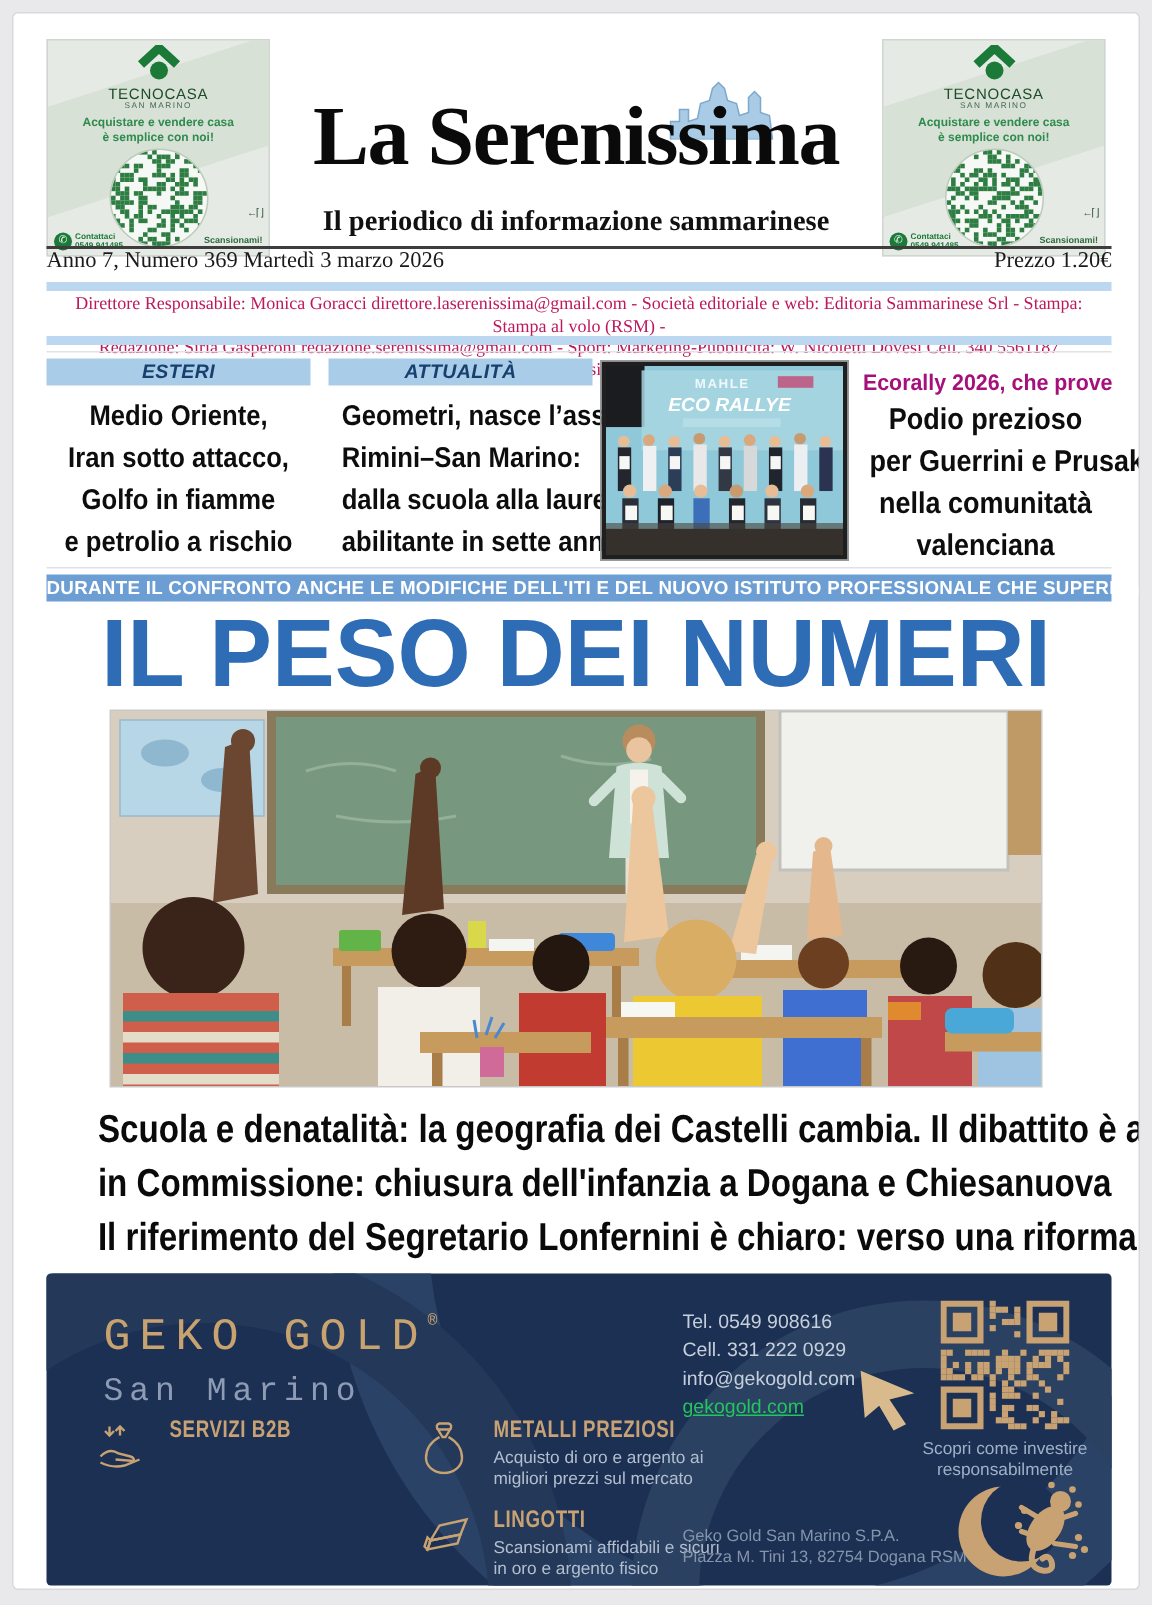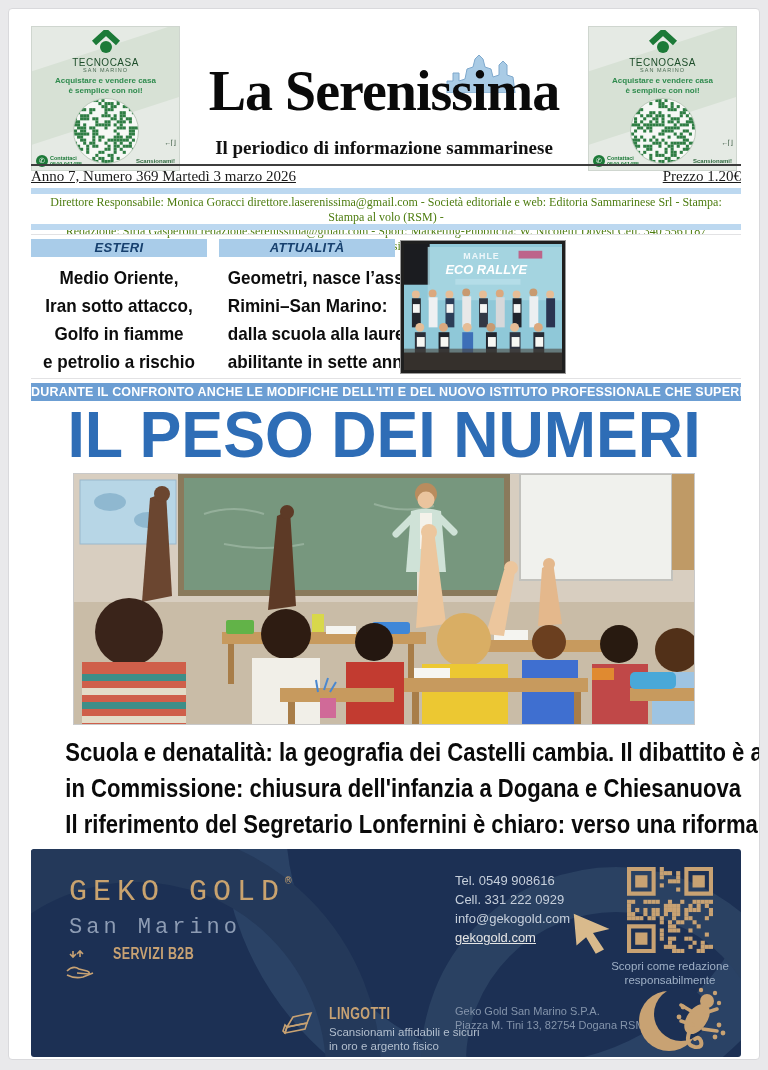--- a/index.html
+++ b/index.html
@@ -24,24 +24,24 @@
   .scan-blk{text-align:right;}
   .scan-frame{display:inline-block;font-size:7px;color:#3a5a42;letter-spacing:-1px;}
   .tecno-scan-txt{font-size:6px;color:#2f6a3f;font-weight:bold;line-height:7px;}
 
   .mast-center{position:absolute;left:170px;right:170px;top:36px;text-align:center;}
   .skyline{position:absolute;left:266px;top:6px;z-index:0;}
   .mast-title{position:relative;z-index:1;font-family:"Liberation Serif",serif;font-weight:bold;font-size:56px;color:#0a0a0a;line-height:60px;letter-spacing:-1px;margin:16px;}
   .mast-sub{position:relative;z-index:1;font-family:"Liberation Serif",serif;font-weight:bold;font-size:19px;color:#111;margin-top:12px;}
 
   
-  .dateline{position:absolute;top:155px;left:22px;width:710px;height:21px;border-top:2px solid #3d3d3d;font-family:"Liberation Serif",serif;font-size:15px;color:#1a1a1a;display:flex;justify-content:space-between;align-items:center;text-decoration:underline;}
+  .dateline{position:absolute;top:155px;left:22px;width:710px;height:21px;border-top:2px solid #3d3d3d;font-family:"Liberation Serif",serif;font-size:15px;color:#1a1a1a;display:flex;justify-content:space-between;align-items:flex-start;}
   .bluebar{position:absolute;left:22px;width:710px;height:6px;background:#bcd8f0;}
   .bar1{top:179px}.bar2{top:215px}
-  .editorial{position:absolute;top:186px;left:30px;width:694px;text-align:center;font-family:"Liberation Serif",serif;font-size:12px;line-height:14.5px;color:#4d7c0f;}
+  .editorial{position:absolute;top:186px;left:30px;width:694px;text-align:center;font-family:"Liberation Serif",serif;font-size:12px;line-height:14.5px;color:#be185d;}
   .hairline{position:absolute;left:22px;width:710px;height:1px;background:#e2e2e4;}
 
   
   .sec-columns{position:absolute;top:228px;left:22px;width:710px;height:140px;}
   .story-label{display:block;height:18px;line-height:18px;background:#a9cce9;color:#17406e;font-weight:bold;font-size:13px;text-align:center;letter-spacing:.3px;font-style:italic;}
   .col-esteri{position:absolute;left:0;top:2px;width:176px;}
   .col-att{position:absolute;left:188px;top:2px;width:176px;}
   .col-headline{margin-top:7px;font-weight:bold;font-size:19px;line-height:28px;color:#0d0d0d;text-align:center;transform:scaleX(.9);transform-origin:center top;white-space:nowrap;}
   .eco-photo{position:absolute;left:370px;top:4px;width:158px;height:126px;border:3px solid #1f1f1f;outline:1px solid #9a9a9a;background:#8fc8d8;}
   .eco-photo svg{display:block;width:100%;height:100%;}
@@ -61,32 +61,32 @@
   .geko{position:absolute;top:840px;left:22px;width:710px;height:208px;background:#1c3054;border-radius:3px;overflow:hidden;color:#c6cfdb;}
   .arc{position:absolute;border-radius:50%;}
   .arc1{width:480px;height:480px;right:-90px;top:-330px;border:65px solid #2a4265;background:transparent;}
   .arc2{width:380px;height:380px;left:-140px;bottom:-260px;border:55px solid #24395a;}
   .arc3{width:300px;height:300px;right:-70px;bottom:-200px;border:45px solid #2a4162;}
   .geko-brand{position:absolute;left:38px;top:26px;font-family:Liberation Mono, monospace;}
   .geko-name{font-size:30px;letter-spacing:6px;color:#c9a36f;}
   .geko-reg{font-size:11px;color:#c9a36f;vertical-align:top;}
   .geko-loc{font-size:22px;letter-spacing:4px;color:#8d9cb4;margin-top:6px;}
   .geko-contacts{position:absolute;left:424px;top:22px;font-size:13px;line-height:19px;color:#c6cfdb;}
-  .geko-site{text-decoration:underline;color:#e5e5e5;}
+  .geko-site{text-decoration:underline;color:#22c55e;}
   .cursor-icon{position:absolute;left:540px;top:62px;}
   .geko-qr{position:absolute;left:596px;top:18px;width:86px;height:86px;}
   .geko-qr svg{display:block;width:100%;height:100%;}
   .geko-qr-caption{position:absolute;left:576px;top:110px;width:126px;text-align:center;font-size:11.5px;line-height:14px;color:#9fb0c6;}
   .svc{position:absolute;width:210px;display:flex;gap:12px;}
   .svc-icon{flex:0 0 38px;padding-top:2px;}
   .svc-title{font-weight:bold;font-size:16px;color:#c8a273;letter-spacing:.5px;transform:scaleX(.78);transform-origin:left top;white-space:nowrap;line-height:17px;}
   .svc-desc{font-size:11.5px;line-height:14px;color:#b3bfce;margin-top:3px;}
   .svc1{left:32px;top:96px;}.svc2{left:248px;top:96px;}
   .svc3{left:32px;top:156px;}.svc4{left:248px;top:156px;}
-  .geko-company{position:absolute;left:424px;bottom:25px;font-size:11px;line-height:14px;color:#8494ab;}
+  .geko-company{position:absolute;left:424px;bottom:12px;font-size:11px;line-height:14px;color:#8494ab;}
   .gecko-logo{position:absolute;right:6px;bottom:0px;}
 
   .nowrap{white-space:nowrap;}
 </style>
 </head>
 <body>
 
 <div class="page">
 
   <div class="tecno left">
@@ -661,20 +661,29 @@
               <circle cx="136" cy="86" r="4.5" fill="#dba87e"></circle>
               <rect x="131" y="91" width="11" height="22" fill="#262b34"></rect>
               <rect x="133" y="96" width="8" height="10" fill="#f7f7f3"></rect>
             </g>
         </g>
         <rect x="0" y="108" width="160" height="6" fill="#4a443e" opacity=".6"></rect>
         <rect x="0" y="112" width="160" height="18" fill="#35302c"></rect>
       </svg>
     </div>
 
+    <div class="col-sport">
+      <div class="kicker">Ecorally 2026, che prove</div>
+      <div class="sport-headline">
+        <span>Podio prezioso</span><br>
+        <span>per Guerrini e Prusak</span><br>
+        <span>nella comunitatà</span><br>
+        <span>valenciana</span>
+      </div>
+    </div>
   </div>
 
   <div class="hairline" style="top:369px"></div>
 
   <div class="lead-banner">DURANTE IL CONFRONTO ANCHE LE MODIFICHE DELL'ITI E DEL NUOVO ISTITUTO PROFESSIONALE CHE SUPERERÀ IL CFP</div>
   <div class="lead-headline">IL PESO DEI NUMERI</div>
 
   <div class="lead-photo">
     <svg viewBox="0 0 620 250" preserveAspectRatio="none">
       <rect x="0" y="0" width="620" height="130" fill="#d8cec0"></rect>
@@ -895,36 +904,49 @@
           <rect x="11" y="20" width="1" height="1" fill="#c8a273"></rect>
           <rect x="12" y="20" width="1" height="1" fill="#c8a273"></rect>
           <rect x="13" y="20" width="1" height="1" fill="#c8a273"></rect>
           <rect x="17" y="20" width="1" height="1" fill="#c8a273"></rect>
           <rect x="18" y="20" width="1" height="1" fill="#c8a273"></rect>
           <path d="M0,0h7v7h-7z M1,1v5h5v-5z M2,2h3v3h-3z" fill="#c8a273" fill-rule="evenodd"></path>
           <path d="M14,0h7v7h-7z M15,1v5h5v-5z M16,2h3v3h-3z" fill="#c8a273" fill-rule="evenodd"></path>
           <path d="M0,14h7v7h-7z M1,15v5h5v-5z M2,16h3v3h-3z" fill="#c8a273" fill-rule="evenodd"></path>
         </svg>
     </div>
-    <div class="geko-qr-caption">Scopri come redazione responsabilmente</div>
+    <div class="geko-qr-caption">Scopri come investire responsabilmente</div>
 
     <div class="svc svc1">
       <div class="svc-icon">
         <svg width="36" height="36" viewBox="0 0 36 36" fill="none" stroke="#c8a273" stroke-width="1.6">
           <path d="M10 10 v-6 M7 7 l3 3 3 -3"></path>
             <path d="M17 4 v6 M14 7 l3 -3 3 3"></path>
           <path d="M4 24 q6 -6 12 -2 l8 2 q3 1 2 3 l-12 -1"></path>
             <path d="M4 28 q8 4 16 2 l10 -4"></path>
         </svg>
       </div>
       <div>
           <div class="svc-title">SERVIZI B2B</div>
         </div>
     </div>
 
+    <div class="svc svc2">
+      <div class="svc-icon">
+        <svg width="34" height="36" viewBox="0 0 34 36" fill="none" stroke="#c8a273" stroke-width="1.6">
+          <path d="M13 6 h8 l-3 5 h-2 z"></path>
+            <path d="M13 6 q-2 -3 1 -4 h6 q3 1 1 4"></path>
+          <path d="M14 11 q-9 5 -9 14 a12 10 0 0 0 24 0 q0 -9 -9 -14"></path>
+        </svg>
+      </div>
+      <div>
+          <div class="svc-title">METALLI PREZIOSI</div>
+          <div class="svc-desc">Acquisto di oro e argento ai migliori prezzi sul mercato</div>
+        </div>
+    </div>
 
 
     <div class="svc svc4">
       <div class="svc-icon">
         <svg width="36" height="30" viewBox="0 0 36 30" fill="none" stroke="#c8a273" stroke-width="1.6">
           <polygon points="8,20 14,10 32,6 28,16"></polygon>
             <polygon points="8,20 28,16 26,22 6,26"></polygon>
             <polygon points="8,20 6,26 4,24 6,18"></polygon>
         </svg>
       </div>

